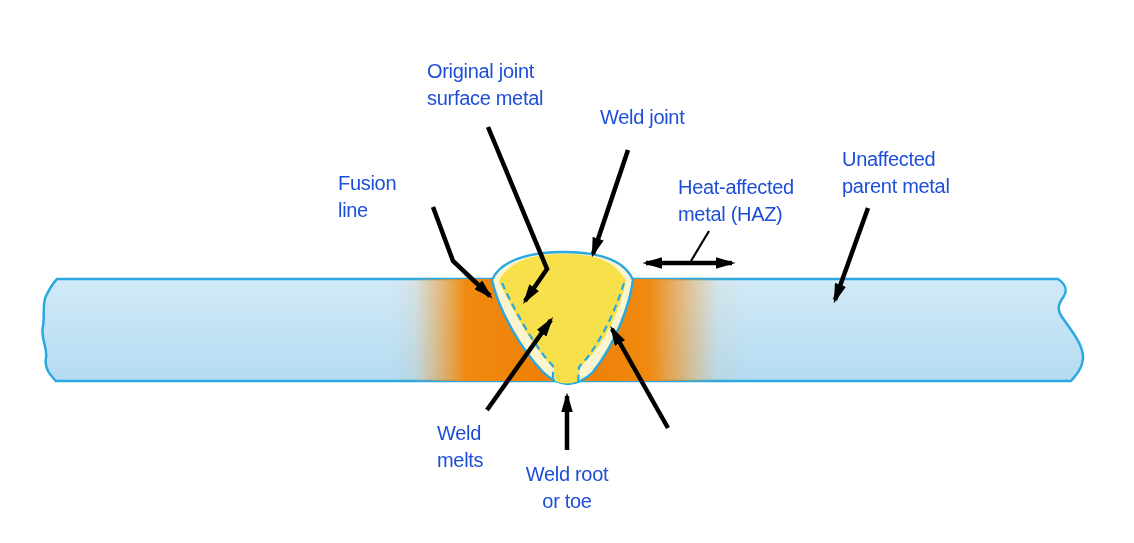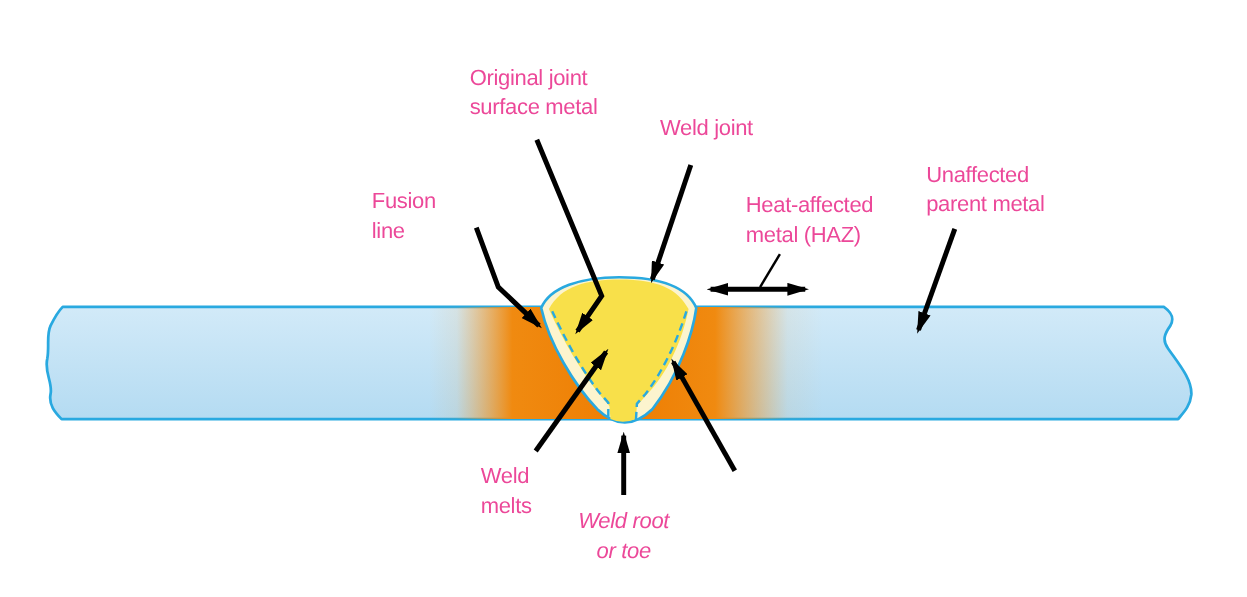--- a/index.html
+++ b/index.html
@@ -8,25 +8,25 @@
     width:1134px;height:543px;
     background:#ffffff;
     font-family:"Liberation Sans", sans-serif;
     overflow:hidden;
   }
   #diagram-svg{position:absolute;left:0;top:0;}
   .lbl{
     position:absolute;
     font-size:20px;
     line-height:27px;
-    color:#ec4899;
+    color:#1d4ed8;
     white-space:pre-line;
     letter-spacing:-0.3px;
   }
-  .lbl-center{text-align:center;font-style:italic;}
+  .lbl-center{text-align:center;}
   .lbl-tight{line-height:26px;}
 </style>
 </head>
 <body>
 
 <div id="stage">
 
   <svg id="diagram-svg" width="1134" height="543" viewBox="0 0 1134 543">
     <defs>
       <linearGradient id="plateFill" x1="0" y1="0" x2="0" y2="1">

